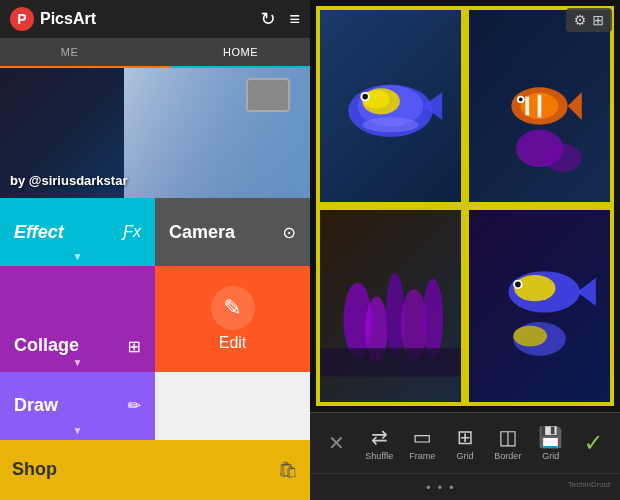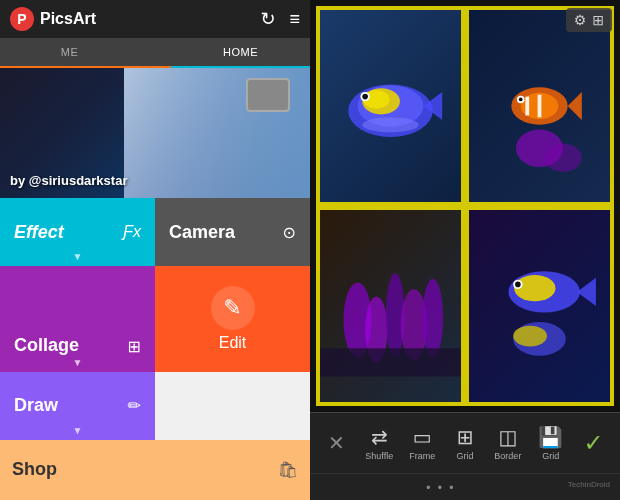--- a/index.html
+++ b/index.html
@@ -185,21 +185,21 @@
       align-items: center;
       padding: 12px;
     }
     .item-draw {
       background: #8b5cf6;
       grid-column: 1;
       grid-row: 3;
       text-align: center;
     }
     .item-shop {
-      background: #fdba74;
+      background: #eab308;
       grid-column: 1 / 3;
       grid-row: 4;
       justify-content: center;
       padding: 12px;
     }
     .item-shop .menu-item-label {
       color: #333;
     }
     .item-shop .menu-item-icon {
       color: #555;

